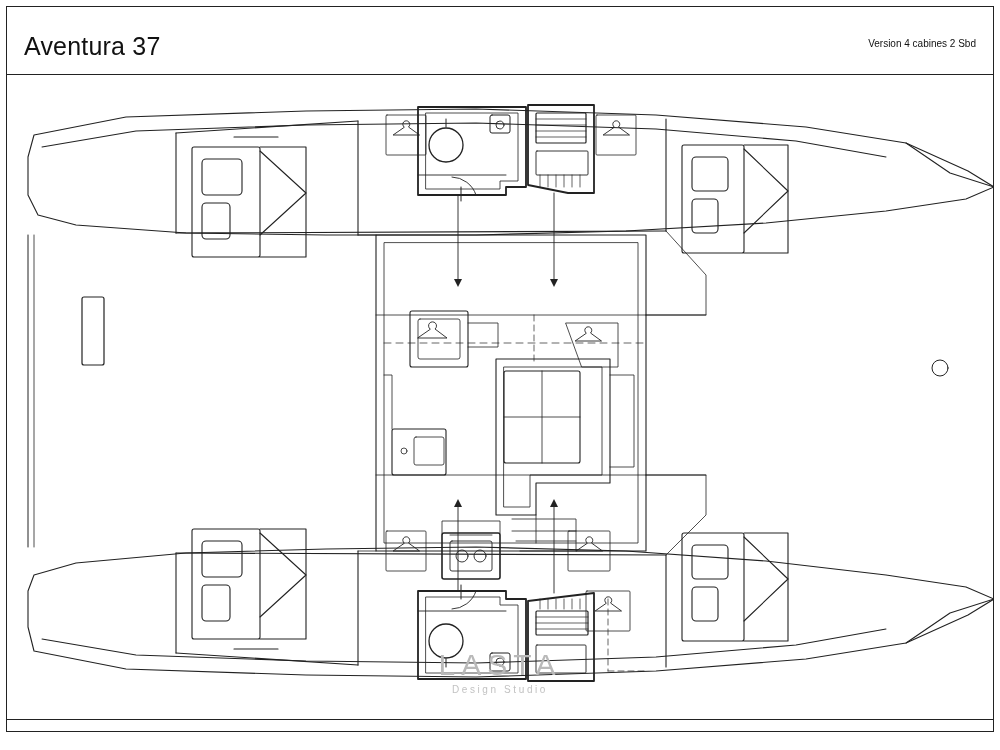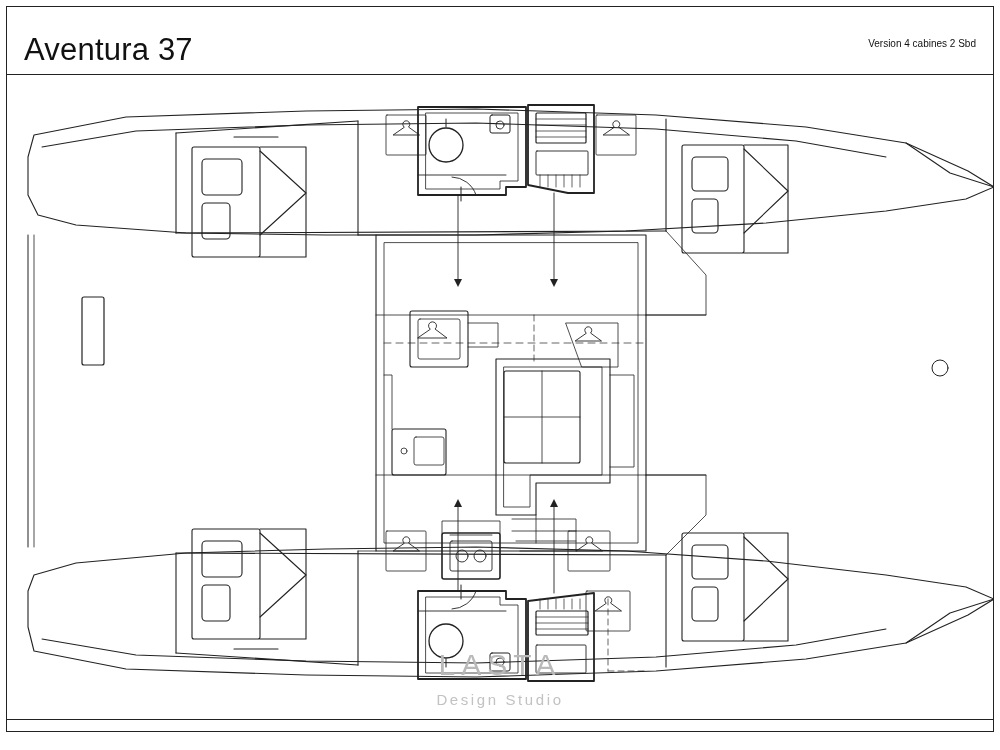--- a/index.html
+++ b/index.html
@@ -45,21 +45,21 @@
     left: 6px;
     top: 74px;
     width: 988px;
     height: 0;
     border-top: 1px solid #222;
   }
   .title-left {
     position: absolute;
     left: 24px;
     top: 32px;
-    font-size: 31px;
+    font-size: 25px;
     color: #111;
     letter-spacing: 0.2px;
   }
   .title-right {
     position: absolute;
     right: 24px;
     top: 38px;
     font-size: 10px;
     color: #111;
   }
@@ -81,24 +81,24 @@
     text-align: center;
     pointer-events: none;
   }
   .wm-main {
     font-size: 30px;
     letter-spacing: 6px;
     color: #b9b9b9;
     font-family: "Liberation Sans", sans-serif;
   }
   .wm-sub {
-    font-size: 15px;
+    font-size: 10px;
     letter-spacing: 2.6px;
     color: #c2c2c2;
-    margin-top: 9px;
+    margin-top: 2px;
   }
 </style>
 </head>
 <body>
 
 <div class="sheet">
 
   <div class="frame-outer"></div>
   <div class="frame-inner-bottom"></div>
   <div class="title-rule"></div>

